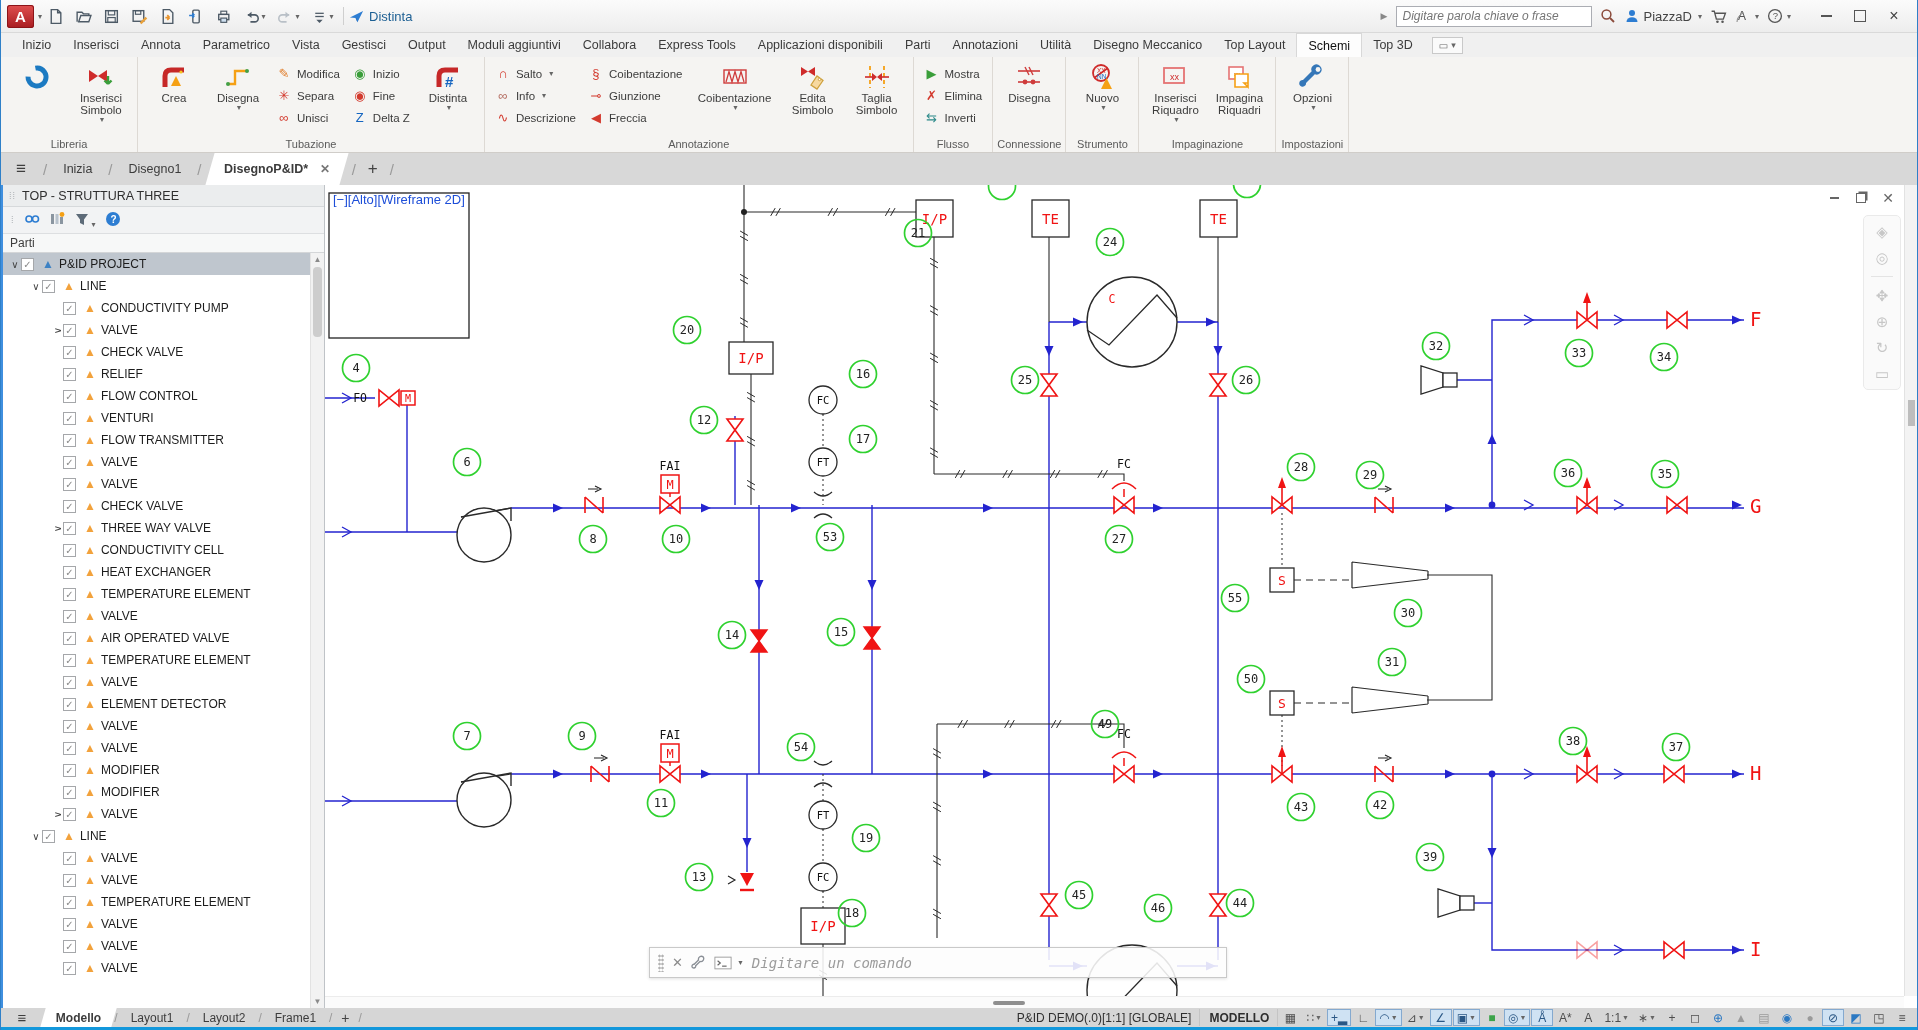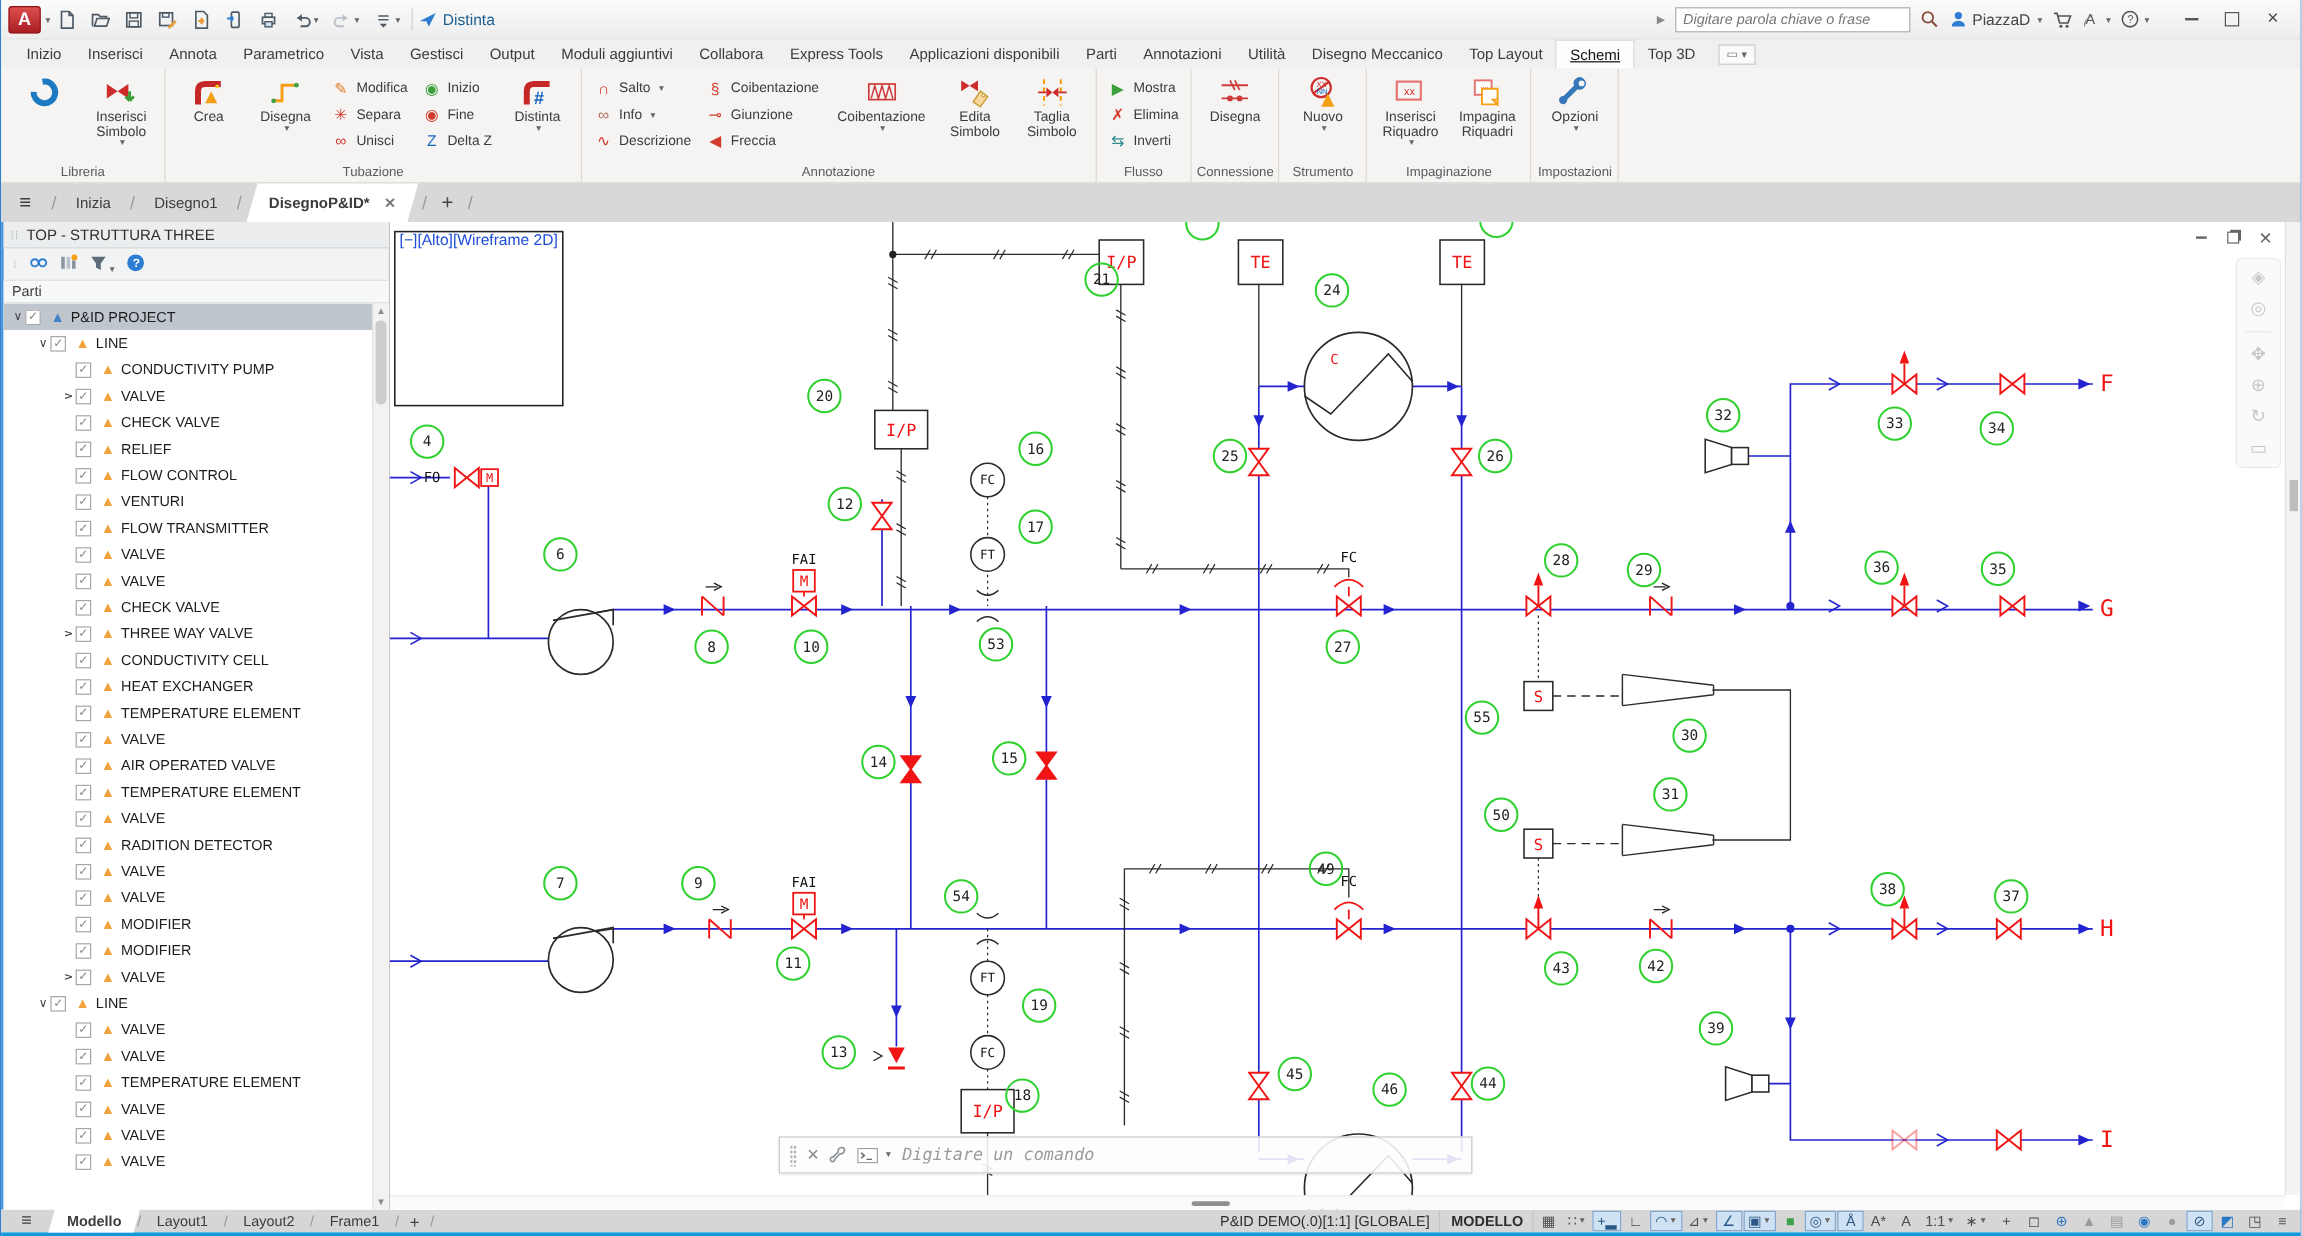--- a/index.html
+++ b/index.html
@@ -25,21 +25,21 @@
     font-size:12px; padding:0 6px; color:#777; font-family:"Liberation Sans",sans-serif;}
   .tb-user { display:flex; align-items:center; gap:4px; font-size:13px; color:#444; }
   .winbtns { display:flex; align-items:center; gap:0; margin-left:10px; }
   .wbtn { width:34px; height:26px; display:flex; align-items:center; justify-content:center; color:#444; font-size:13px; }
   .wb-min::before{content:""; width:11px; height:1.5px; background:#555; display:block;}
   .wb-max::before{content:""; width:10px; height:10px; border:1.5px solid #555; display:block;}
 
   
   .ribbontabs { height:24px; background:#f0f0f0; display:flex; align-items:stretch; padding-left:10px; flex:0 0 auto; position:relative;}
   .rtab { padding:0 11px; display:flex; align-items:center; font-size:12.5px; color:#3b3b3b; }
-  .rtab.active { background:#fdfdfd; border:1px solid #d8d8d8; border-bottom:none; color:#111;text-decoration:underline; }
+  .rtab.active { background:#fdfdfd; border:1px solid #d8d8d8; border-bottom:none; color:#111; }
   .rtab-opt { margin-left:8px; display:flex; align-items:center; gap:3px; color:#666; border:1px solid #c9c9c9; background:#fafafa; padding:0 6px; height:17px; align-self:center; font-size:9px;}
 
   
   .ribbon { height:96px; background:#f5f4f2; border-bottom:1px solid #d0cdc9; display:flex; flex:0 0 auto; }
   .rpanel { display:flex; flex-direction:column; border-right:1px solid #ddd9d4; }
   .rbody { flex:1; display:flex; align-items:flex-start; padding:3px 7px 0; gap:6px; }
   .rlabel { height:16px; font-size:11px; color:#5a5a5a; text-align:center; display:flex; align-items:center; justify-content:center; padding:0 4px;}
   .bigbtn { display:flex; flex-direction:column; align-items:center; width:58px; padding-top:2px; }
   .bigbtn .bicon { height:30px; display:flex; align-items:center; justify-content:center; }
   .bigbtn .bicon svg { width:28px; height:28px; }
@@ -752,21 +752,21 @@
               <span class="exp "></span>
               <span class="cb">✓</span>
               <span class="tri o">▲</span>
               <span>VALVE</span>
             </div>
             <div class="trow">
               <span style="width:48px;display:inline-block;"></span>
               <span class="exp "></span>
               <span class="cb">✓</span>
               <span class="tri o">▲</span>
-              <span>RADITION DETECTOR</span>
+              <span>ELEMENT DETECTOR</span>
             </div>
             <div class="trow">
               <span style="width:48px;display:inline-block;"></span>
               <span class="exp "></span>
               <span class="cb">✓</span>
               <span class="tri o">▲</span>
               <span>VALVE</span>
             </div>
             <div class="trow">
               <span style="width:48px;display:inline-block;"></span>

